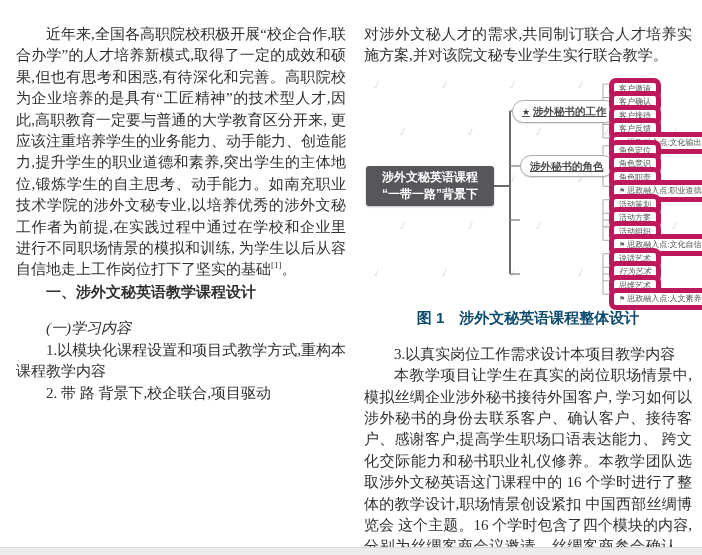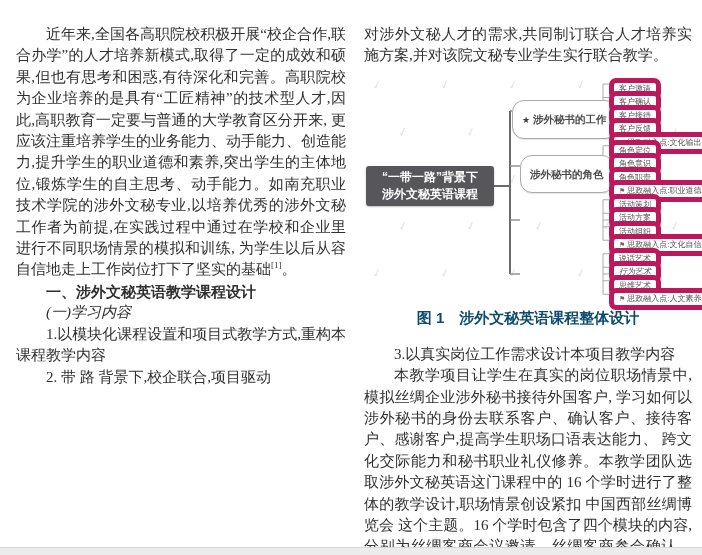--- a/index.html
+++ b/index.html
@@ -14,21 +14,21 @@
   .para{
     margin:0;font-size:15px;line-height:21.4px;text-align:justify;
     word-break:break-all;
   }
   .p-body{text-indent:2em;}
   .p-body-flush{text-indent:0;}
   .p-h-bold{
     text-indent:2em;font-weight:bold;
     font-family:"Liberation Sans","DejaVu Sans",sans-serif;
   }
-  .p-h-kai{text-indent:2em;font-style:italic;}
+  .p-h-kai{text-indent:2em;font-style:italic;margin-top:16px;}
   .para sup{font-size:9px;line-height:0;}
   .caption{
     margin:4px 0 16px 0;font-size:15px;font-weight:bold;text-align:center;
     font-family:"Liberation Sans","DejaVu Sans",sans-serif;color:#0c4a6e;
   }
   
   #mindmap{
     position:relative;width:328px;height:236px;margin:2px 0 0 0;
     font-family:"Liberation Sans","DejaVu Sans",sans-serif;
   }
@@ -42,23 +42,24 @@
   .ln-leaf{stroke:#aaabad;stroke-width:1;}
   .mm-root{
     position:absolute;left:2px;top:97px;width:128px;height:40px;
     background:#57575b;color:#ffffff;border-radius:3px;
     font-size:12px;font-weight:bold;line-height:17px;text-align:center;
     display:flex;flex-direction:column;justify-content:center;
     box-shadow:0 1px 2px rgba(0,0,0,.25);
   }
   .mm-branch{
     position:absolute;background:#fff;border:1px solid #ababad;
-    border-radius:12px;padding:11px 9px;white-space:nowrap;
+    border-radius:12px;padding:3px 9px;white-space:nowrap;
     font-size:10.5px;font-weight:bold;color:#4a4a4c;line-height:14px;
     box-shadow:0 1px 1px rgba(0,0,0,.10);
+    text-decoration:underline;
   }
   .mm-branch .star{margin-right:3px;font-size:9px;color:#3c3c3e;}
   .mm-leaf{
     position:absolute;background:#fff;border:5px solid #be185d;
     border-radius:7px;padding:1px 5px;white-space:nowrap;
     font-size:8px;line-height:10px;color:#515153;
   }
   .mm-leaf .flag{margin-right:2px;font-size:7px;color:#6a6a6c;}
   
   #bottom-strip{
@@ -141,22 +142,22 @@
           <line x1="239" y1="130.75" x2="239" y2="171.25" class="ln-leaf"></line>
           <line x1="146" y1="205" x2="156" y2="205" class="ln-mid"></line>
           <line x1="250" y1="205" x2="239" y2="205" class="ln-leaf"></line>
           <line x1="239" y1="184.75" x2="245" y2="184.75" class="ln-leaf"></line>
           <line x1="239" y1="198.25" x2="245" y2="198.25" class="ln-leaf"></line>
           <line x1="239" y1="211.75" x2="245" y2="211.75" class="ln-leaf"></line>
           <line x1="239" y1="225.25" x2="245" y2="225.25" class="ln-leaf"></line>
           <line x1="239" y1="184.75" x2="239" y2="225.25" class="ln-leaf"></line>
         </svg>
         <div class="mm-root">
+          <div>涉外文秘英语课程</div>
           <div>“一带一路”背景下</div>
-          <div>涉外文秘英语课程</div>
         </div>
         <div class="mm-branch" style="left: 148px; top: 31px;"><span class="star">★</span>涉外秘书的工作</div>
         <div class="mm-leaf" style="left: 245px; top: 9px;">客户邀请</div>
         <div class="mm-leaf" style="left: 245px; top: 22.5px;">客户确认</div>
         <div class="mm-leaf" style="left: 245px; top: 36px;">客户接待</div>
         <div class="mm-leaf" style="left: 245px; top: 49.5px;">客户反馈</div>
         <div class="mm-leaf" style="left: 245px; top: 63px;"><span class="flag">⚑</span>思政融入点:文化输出</div>
         <div class="mm-branch" style="left: 156px; top: 86px;">涉外秘书的角色</div>
         <div class="mm-leaf" style="left: 245px; top: 70.75px;">角色定位</div>
         <div class="mm-leaf" style="left: 245px; top: 84.25px;">角色意识</div>

